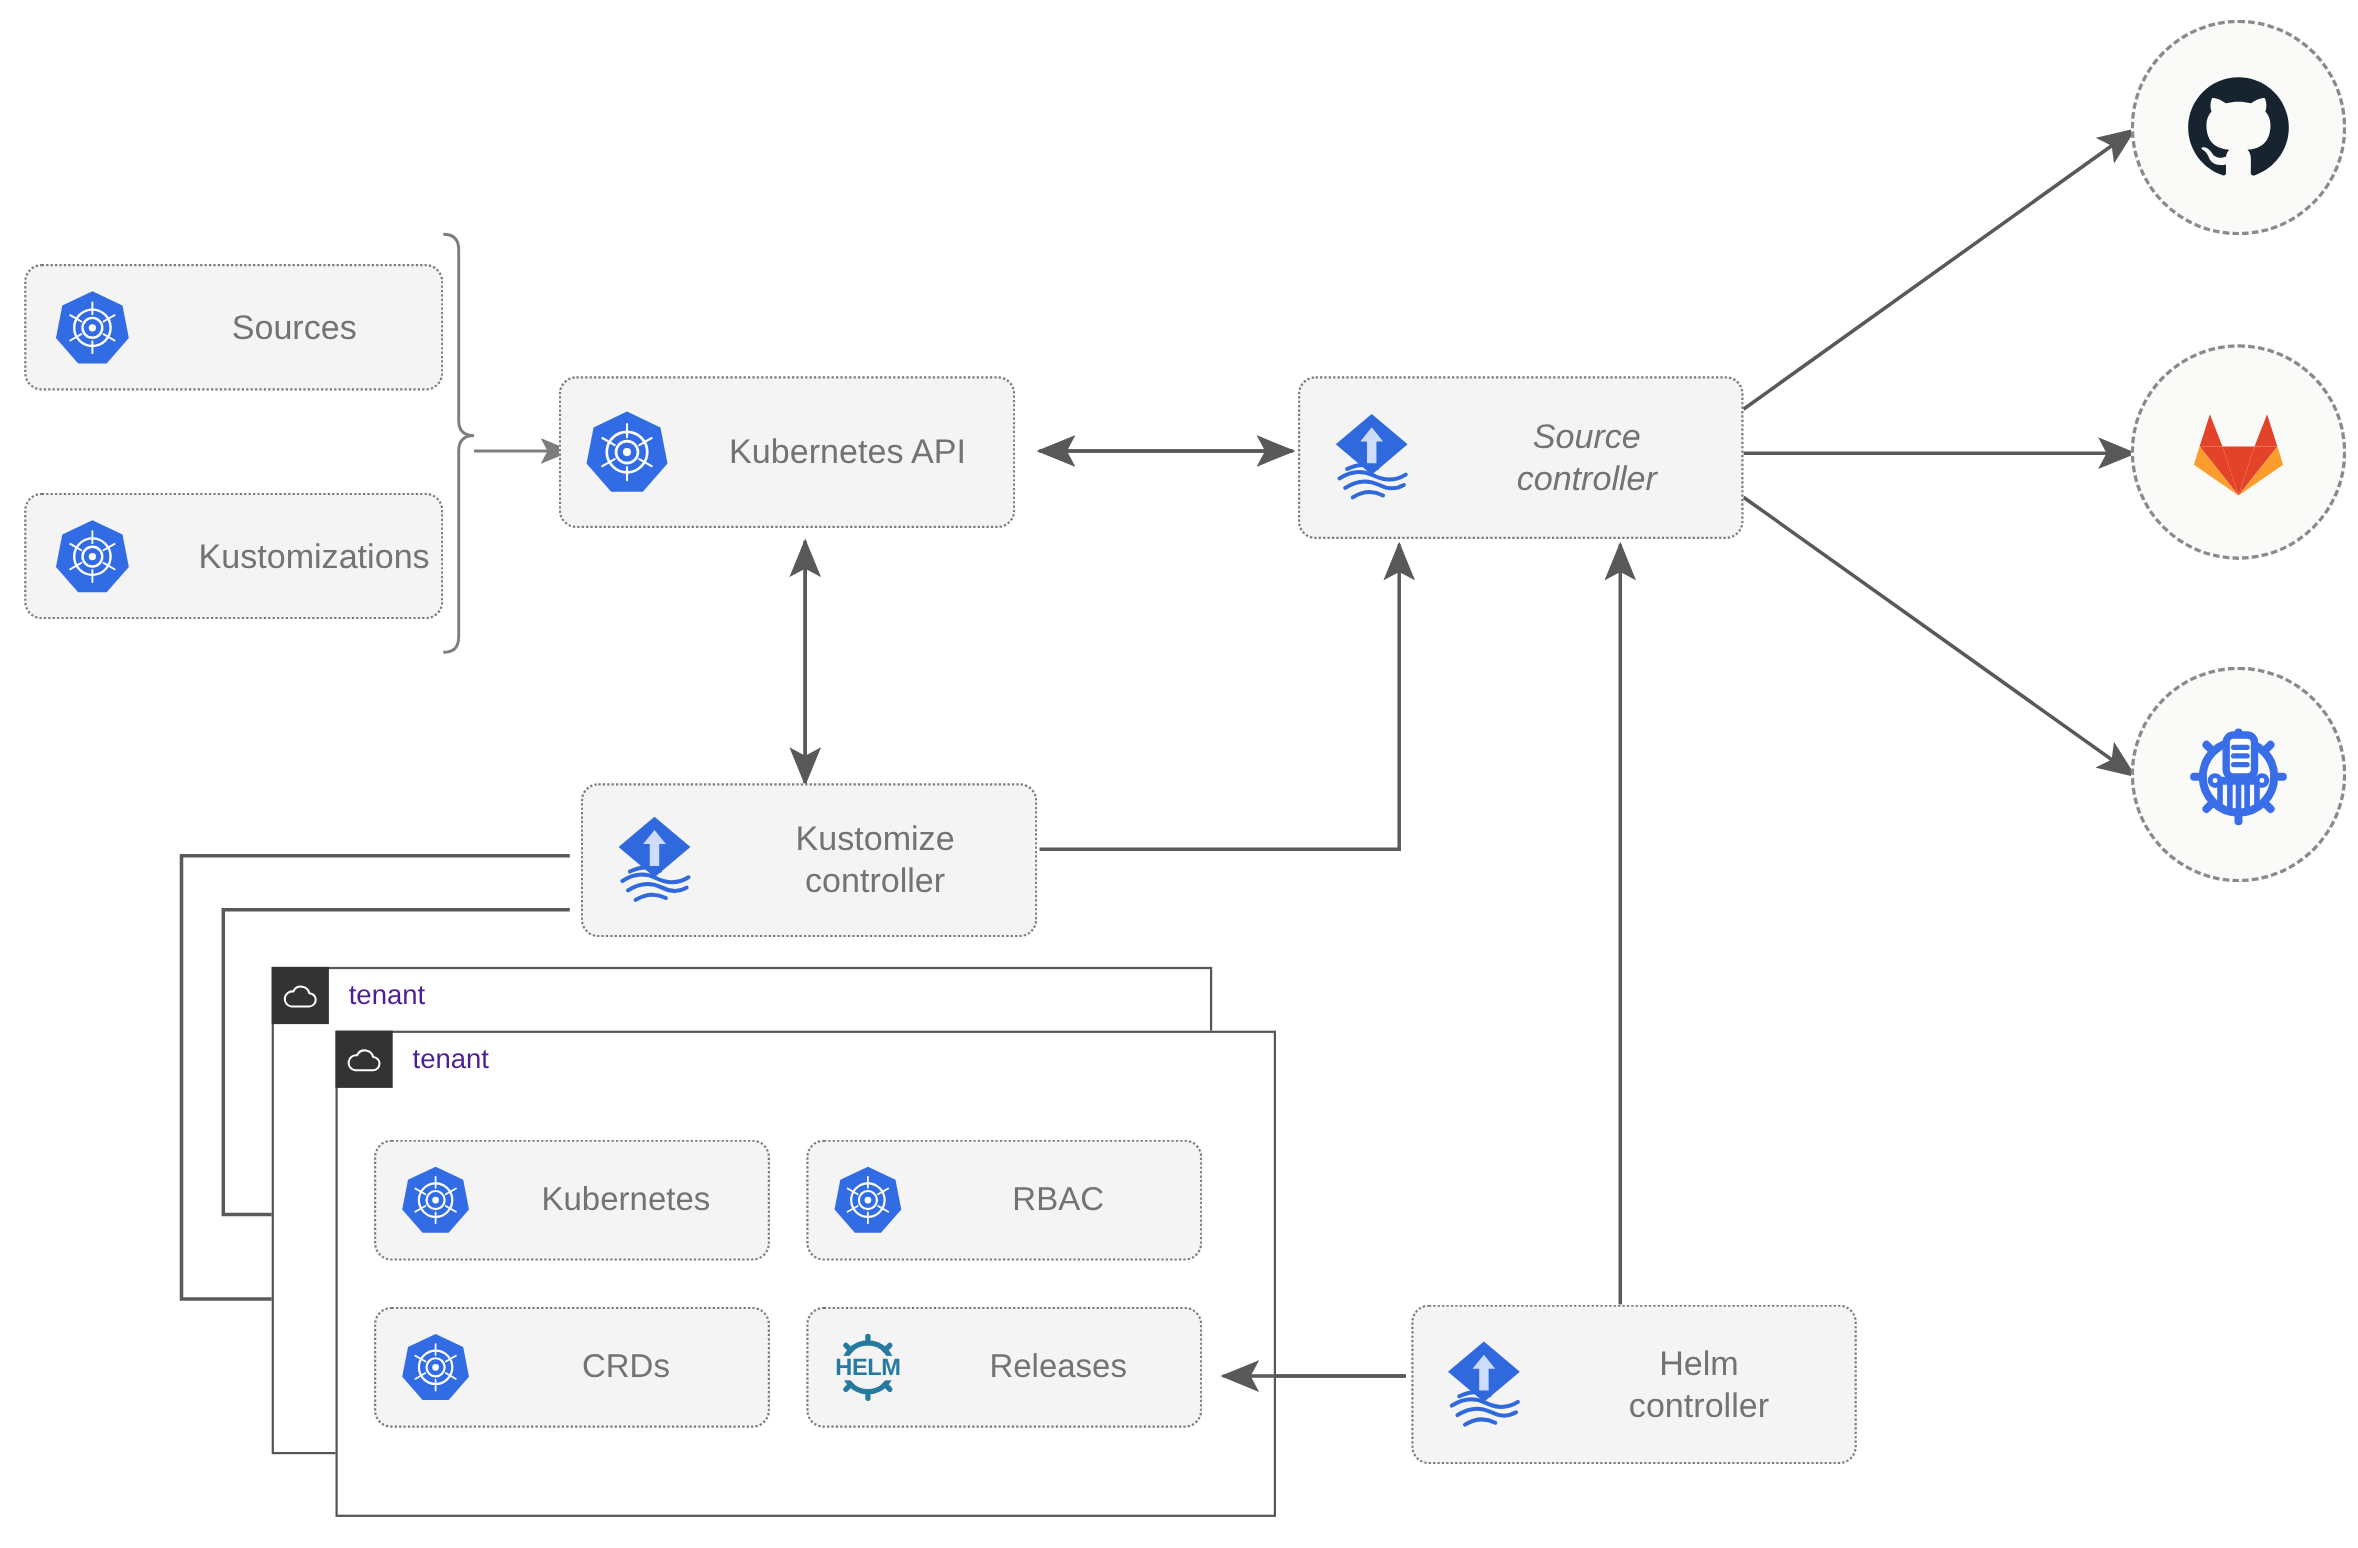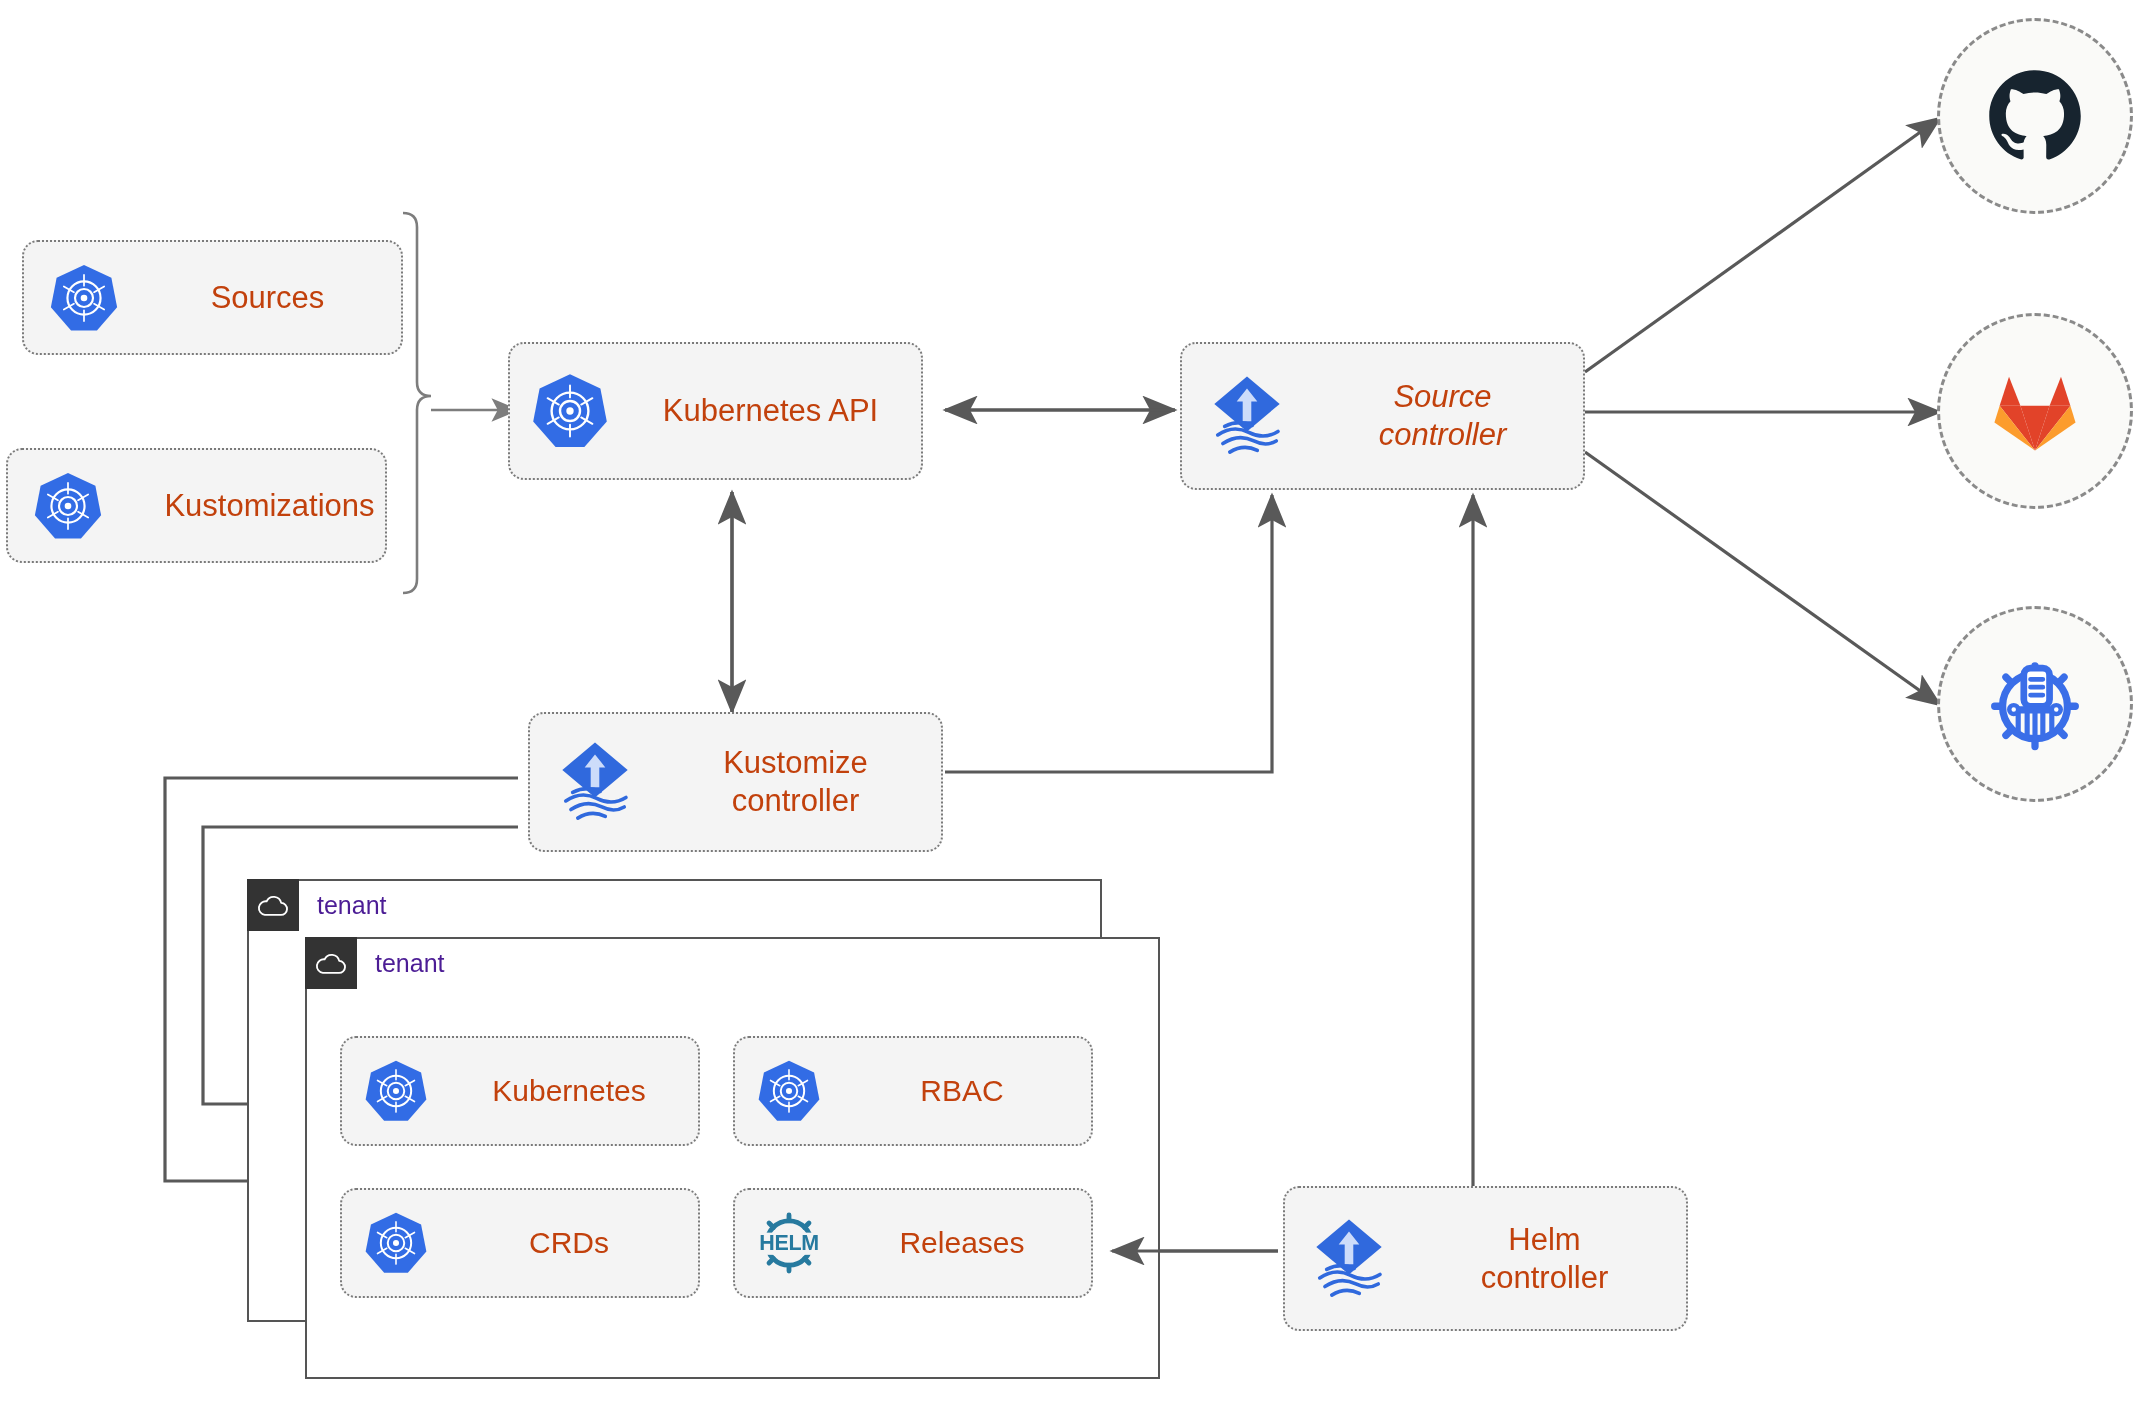--- a/index.html
+++ b/index.html
@@ -14,21 +14,21 @@
     border:2px dotted #7a7a7a;
     border-radius:16px;
     display:flex;
     align-items:center;
     z-index:5;
   }
   .node .ic{flex:0 0 auto;display:flex;align-items:center;justify-content:center;}
   .node .lbl{
     flex:1 1 auto;
     text-align:center;
-    color:#c2410c;
+    color:#737373;
     font-size:31px;
     line-height:1.22;
     white-space:pre-line;
     padding-right:10px;
   }
   .node.small .lbl{font-size:30px;}
 
   
   .repo{
     position:absolute;
@@ -126,21 +126,21 @@
           <circle cx="50" cy="50" r="4.6" stroke="none"></circle>
           <path d="M50 18 L50 33 M50 67 L50 82 M22 34 L36 42 M64 58 L78 66 M22 66 L36 58 M64 42 L78 34" fill="none"></path>
           <circle cx="50" cy="50" r="23" fill="none" stroke-width="3"></circle>
           <circle cx="50" cy="50" r="12.5" fill="none" stroke-width="3"></circle>
         </g>
       </svg>
     </span>
     <span class="lbl">Sources</span>
   </div>
 
-  <div class="node" style="left:6px;top:448px;width:381px;height:115px;gap:36px;">
+  <div class="node" style="left:22px;top:448px;width:381px;height:115px;gap:36px;">
     <span class="ic" style="width:120px;">
       <svg width="72" height="72" viewBox="0 0 100 100">
         <path d="M50 4 L88 22 L96 63 L68 95 L32 95 L4 63 L12 22 Z" fill="#326CE5"></path>
         <g fill="#fff" stroke="#fff" stroke-width="2.4" stroke-linecap="round">
           <circle cx="50" cy="50" r="4.6" stroke="none"></circle>
           <path d="M50 18 L50 33 M50 67 L50 82 M22 34 L36 42 M64 58 L78 66 M22 66 L36 58 M64 42 L78 34" fill="none"></path>
           <circle cx="50" cy="50" r="23" fill="none" stroke-width="3"></circle>
           <circle cx="50" cy="50" r="12.5" fill="none" stroke-width="3"></circle>
         </g>
       </svg>

